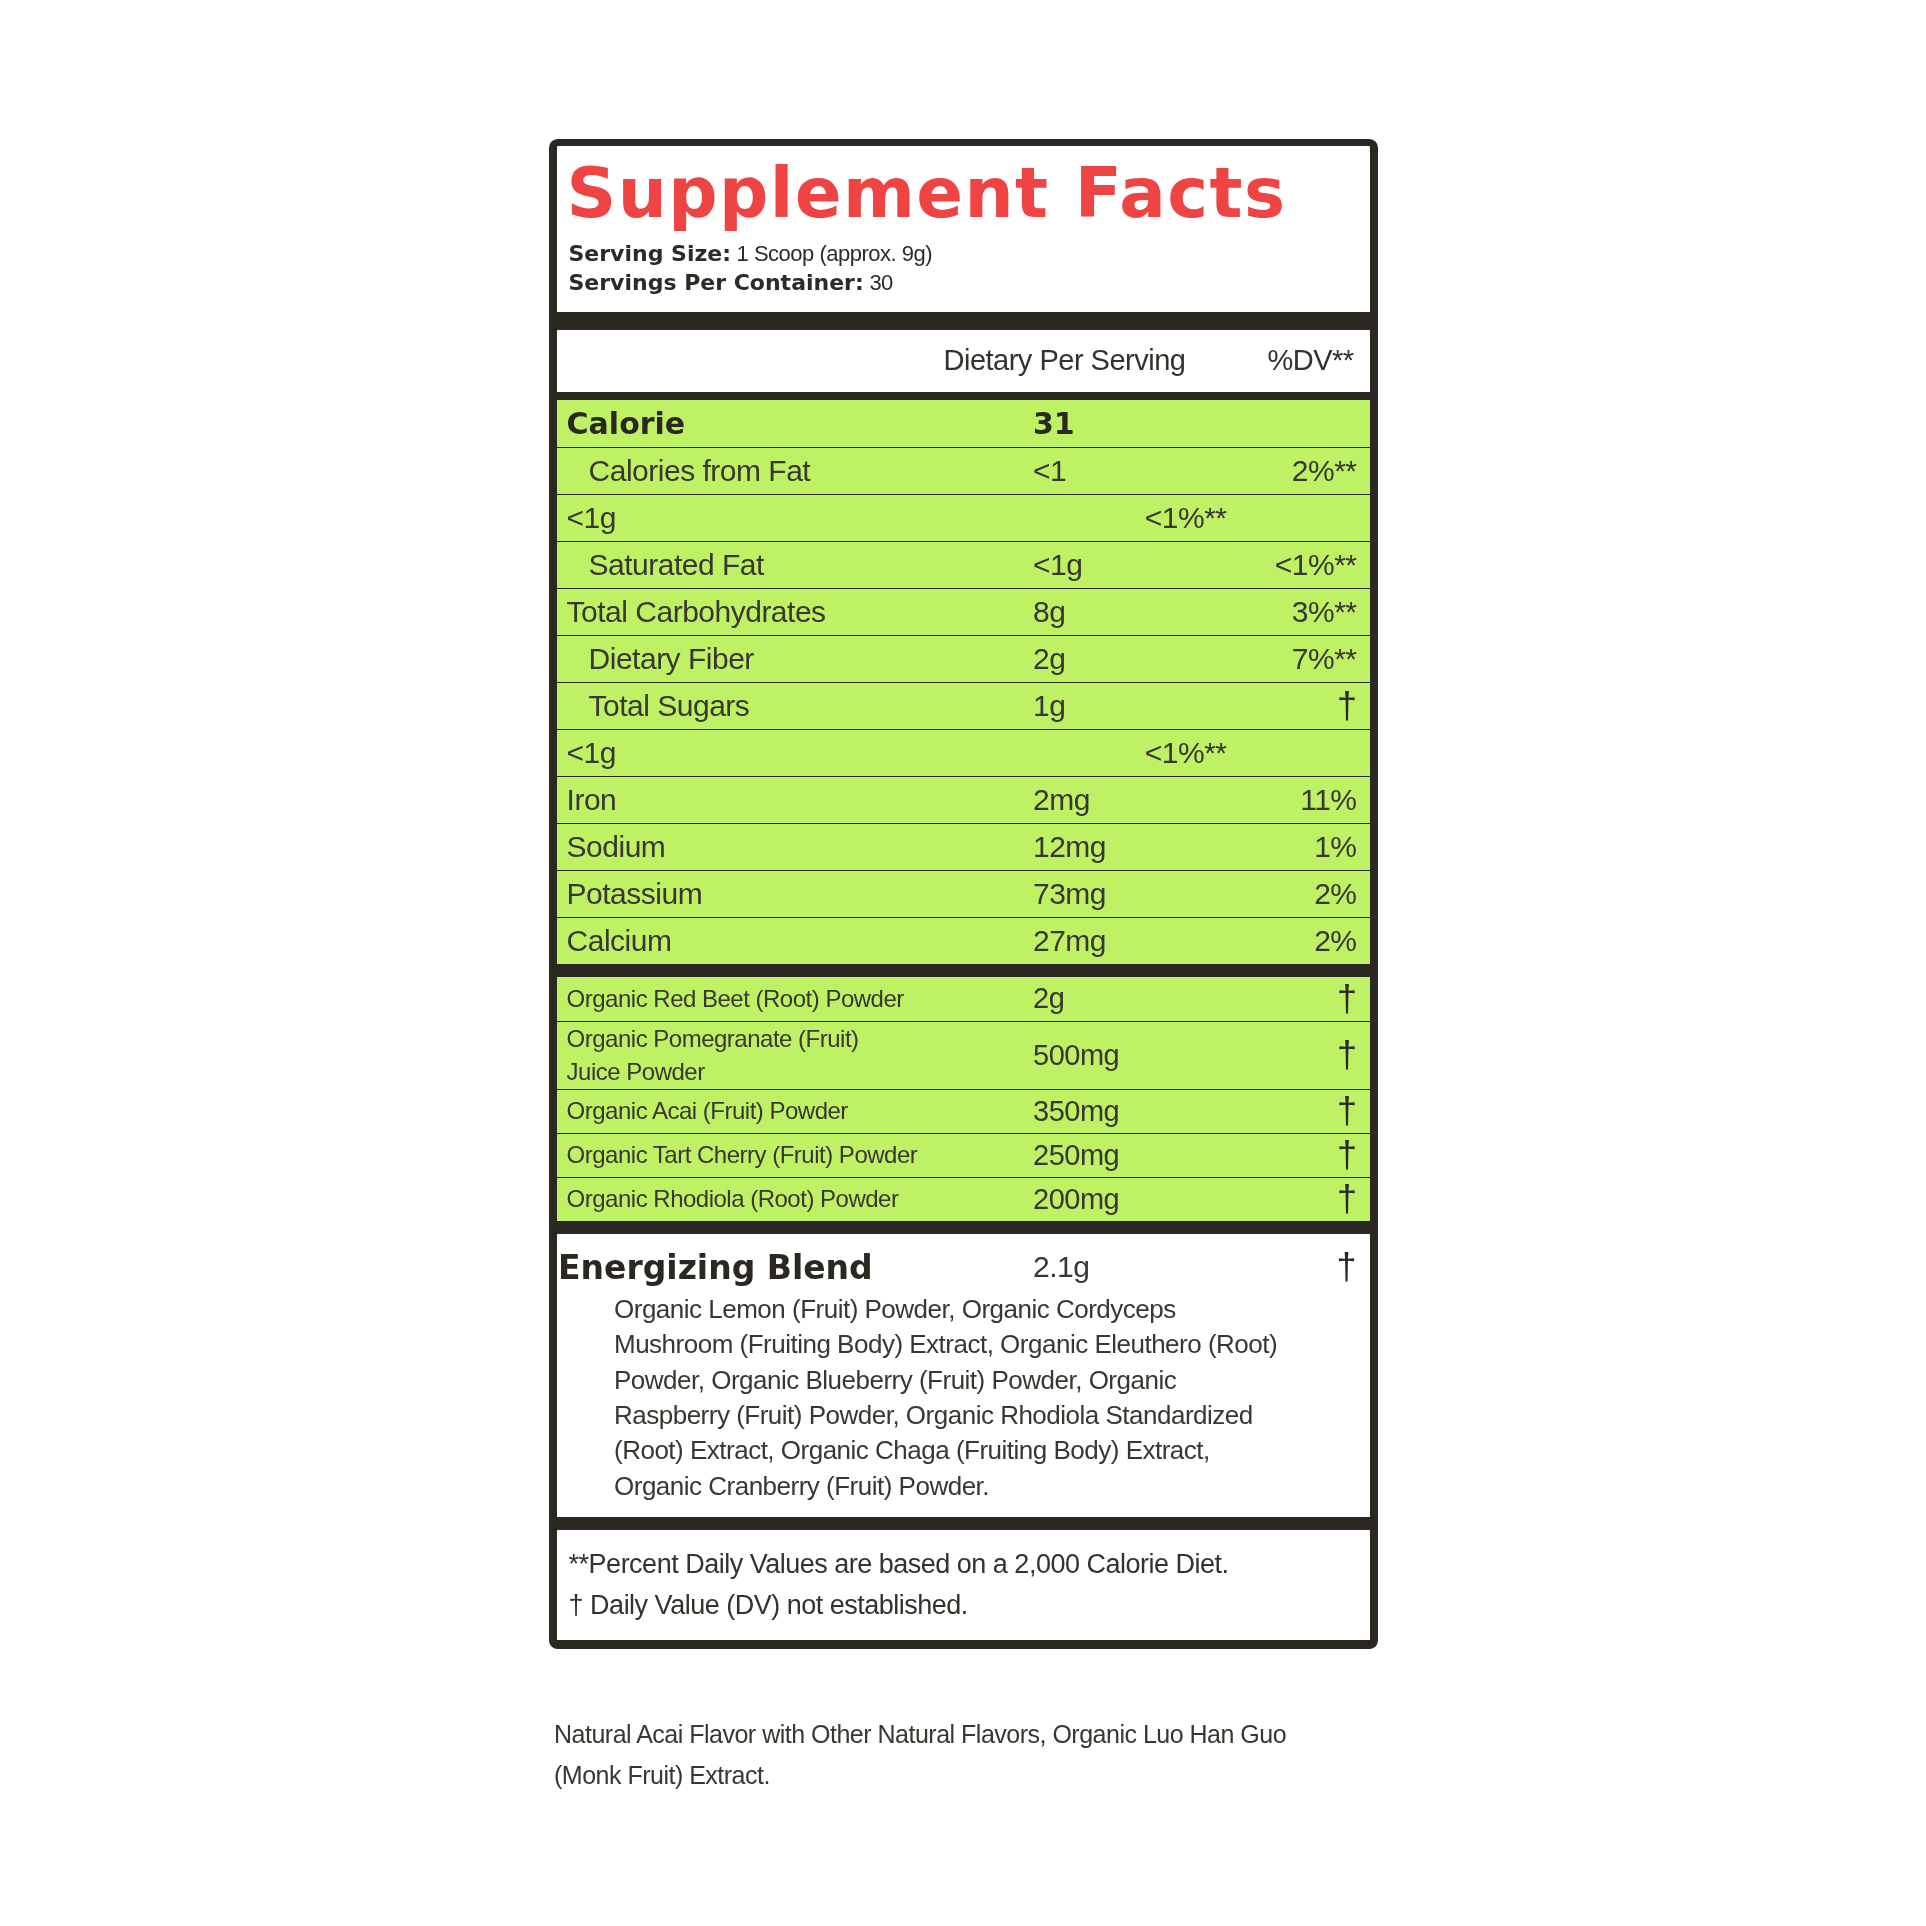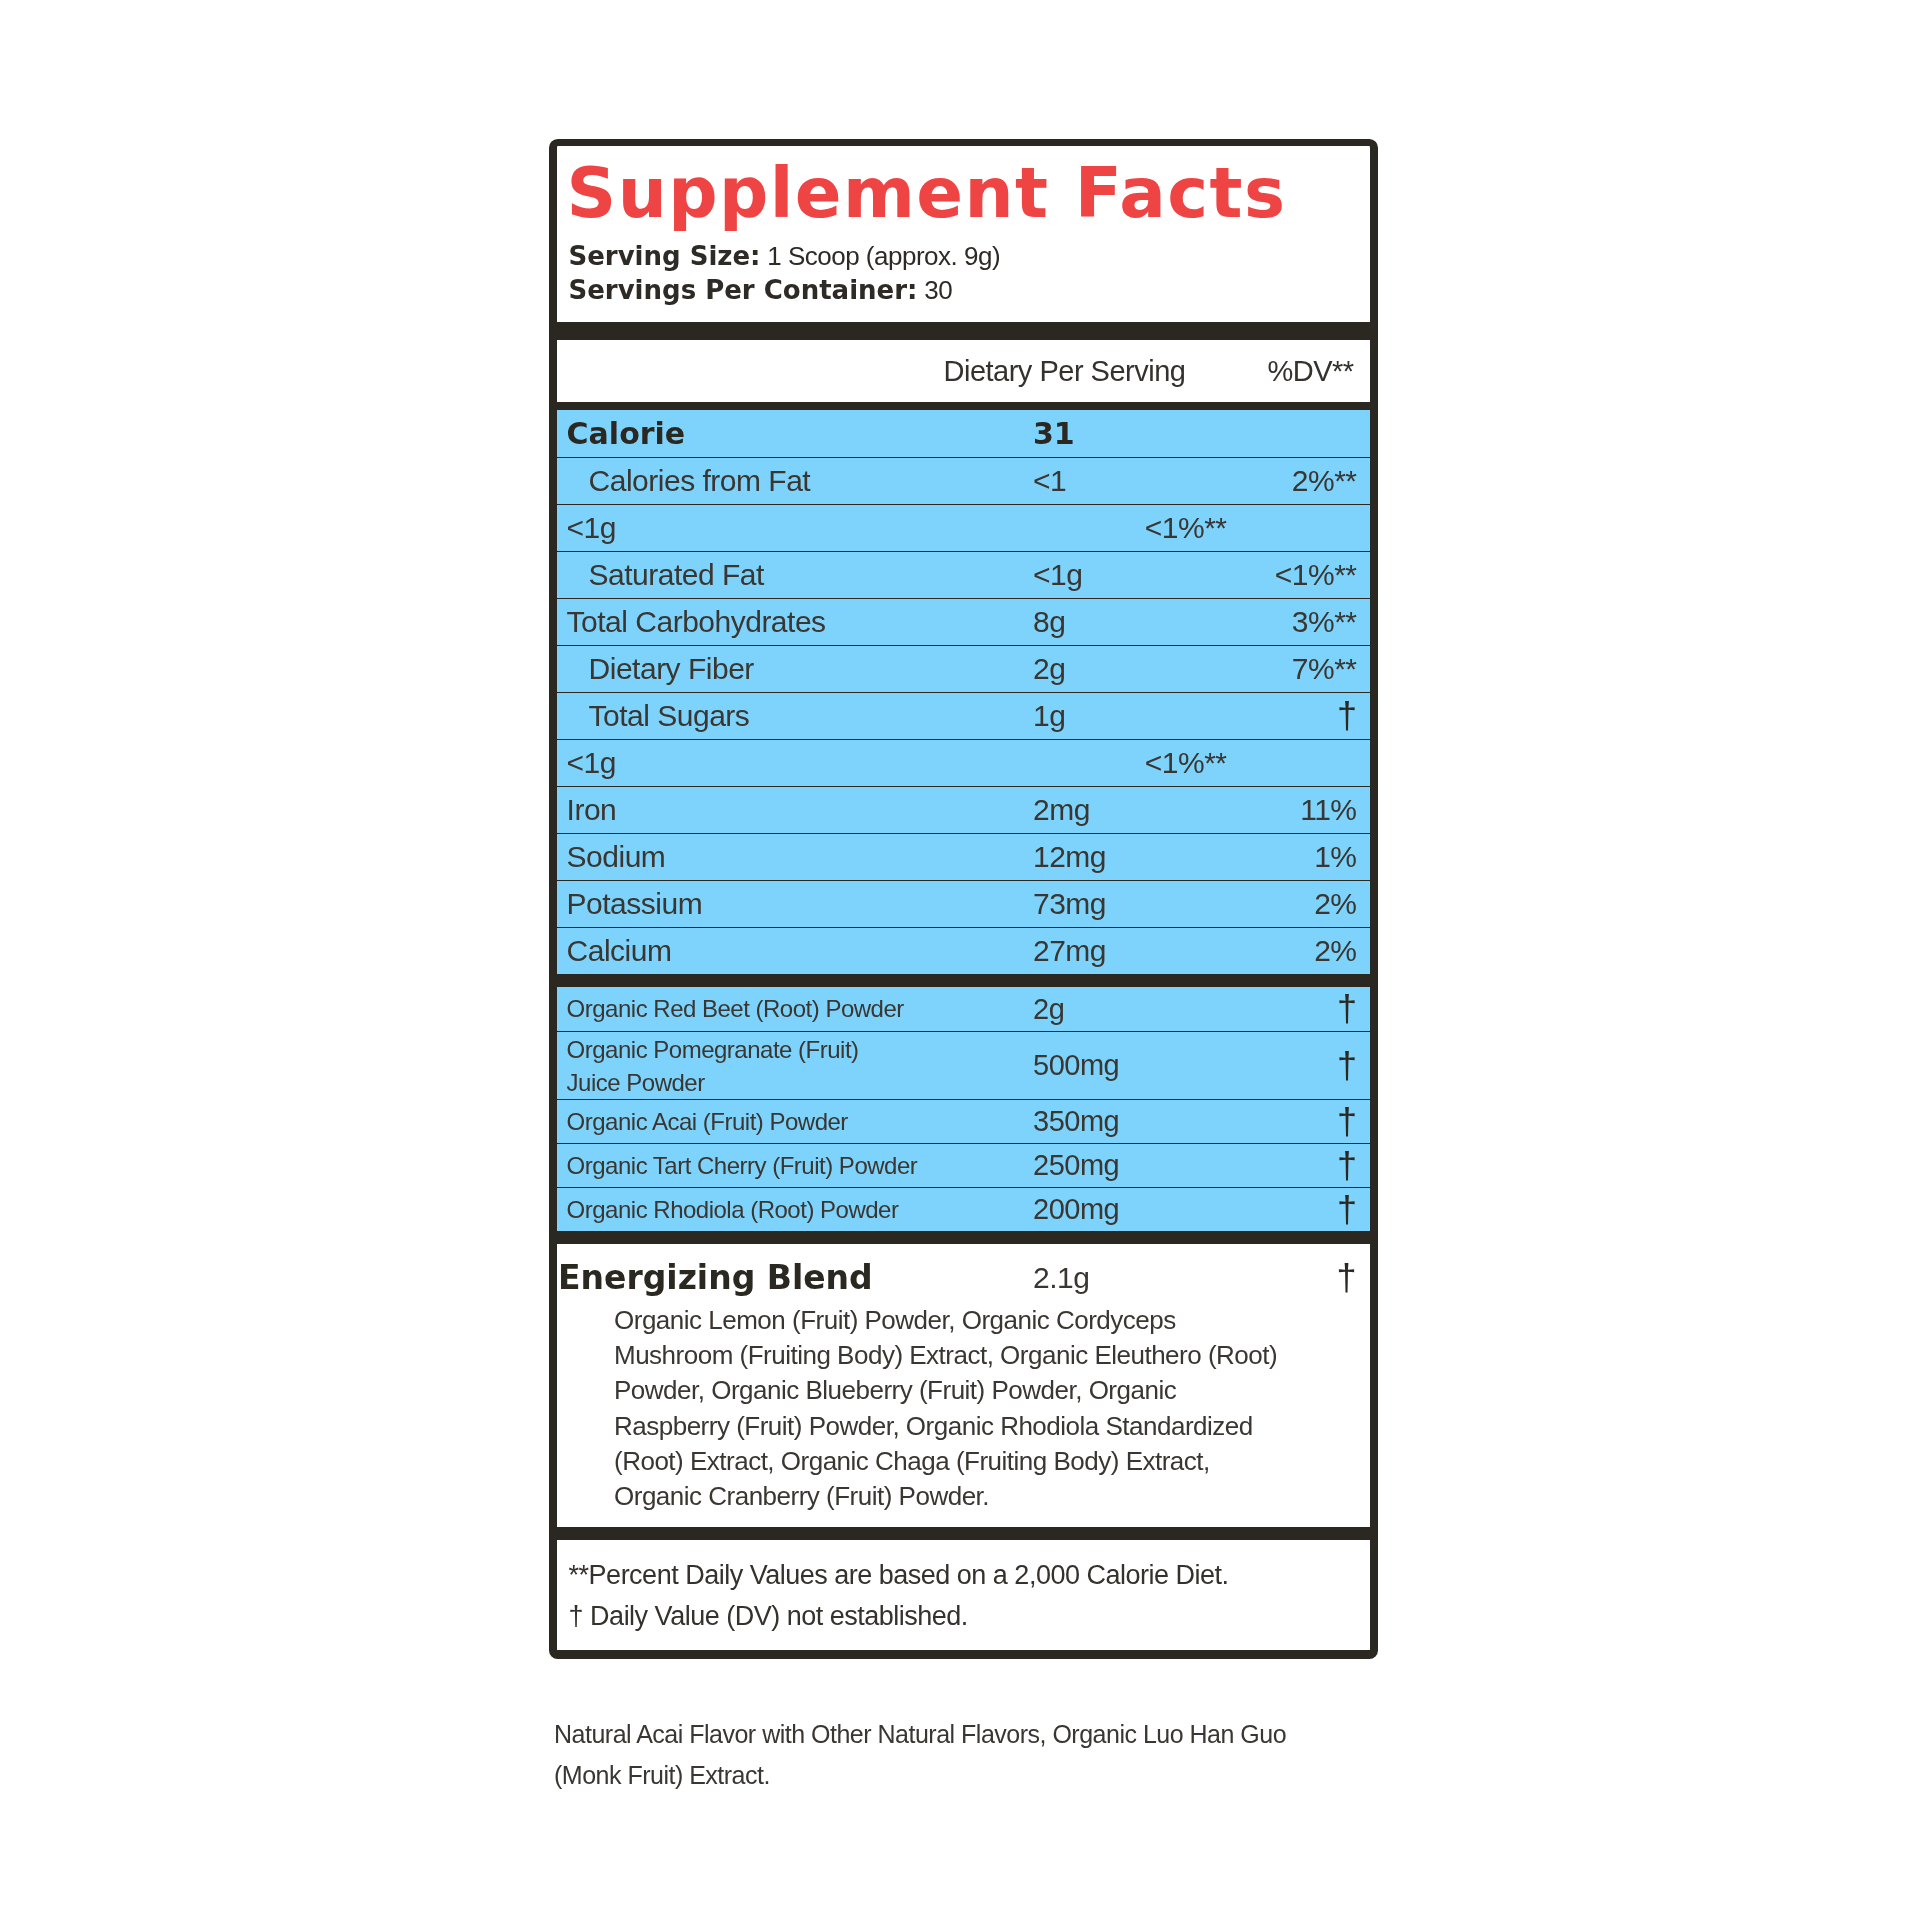--- a/index.html
+++ b/index.html
@@ -7,30 +7,30 @@
           font-family:"Liberation Sans", sans-serif;color:#38342f;}
 
   .label{position:absolute;left:549px;top:139px;width:829px;}
   .label *{box-sizing:border-box;}
 
   
   .box1{border:8.7px solid #2b2721;border-top-width:7.7px;border-bottom-width:18.3px;
         border-radius:8.7px 8.7px 0 0;background:#fff;padding:8.7px 8.7px 14.4px 9.6px;}
   .sf-title{font-family:"DejaVu Sans", sans-serif;font-weight:bold;color:#ef4444;
             font-size:69px;line-height:1.12;letter-spacing:1.4px;white-space:nowrap;}
-  .serv-line{font-size:26px;line-height:1.33;letter-spacing:-0.5px;color:#2e2a25;margin-left:1.9px;}
+  .serv-line{font-size:22px;line-height:1.33;letter-spacing:-0.5px;color:#2e2a25;margin-left:1.9px;}
   .serv-line .lab{font-weight:bold;font-family:"DejaVu Sans", sans-serif;letter-spacing:0;}
   .serv-line .val{font-weight:400;}
   .serv-wrap{margin-top:6.7px;}
 
   
   .box2{border:0 solid #2b2721;border-left-width:8.7px;border-right-width:8.7px;border-bottom-width:8.7px;
         background:#fff;height:70px;display:flex;align-items:center;justify-content:flex-end;
         gap:82px;padding-right:16.4px;font-size:29px;letter-spacing:-0.5px;color:#35312c;}
-  .box3,.box4{border:0 solid #2b2721;border-left-width:8.7px;border-right-width:8.7px;border-bottom-width:13.5px;background:#7dd3fc;}
+  .box3,.box4{border:0 solid #2b2721;border-left-width:8.7px;border-right-width:8.7px;border-bottom-width:13.5px;background:#bef264;}
   .box5{border:0 solid #2b2721;border-left-width:8.7px;border-right-width:8.7px;border-bottom-width:13.5px;
         background:#fff;padding:11.6px 0 12.5px 0;}
   .box6{border:0 solid #2b2721;border-left-width:8.7px;border-right-width:8.7px;border-bottom-width:9.6px;
         border-radius:0 0 8.7px 8.7px;background:#fff;padding:14.4px 14.4px 13.5px 11.6px;
         font-size:27px;line-height:1.52;letter-spacing:-0.5px;color:#35312c;}
 
   
   .row{display:grid;grid-template-columns:1fr 207px 130px;align-items:center;
        min-height:47px;padding-left:9.6px;}
   .row + .row{border-top:1.9px solid #2b2721;}

